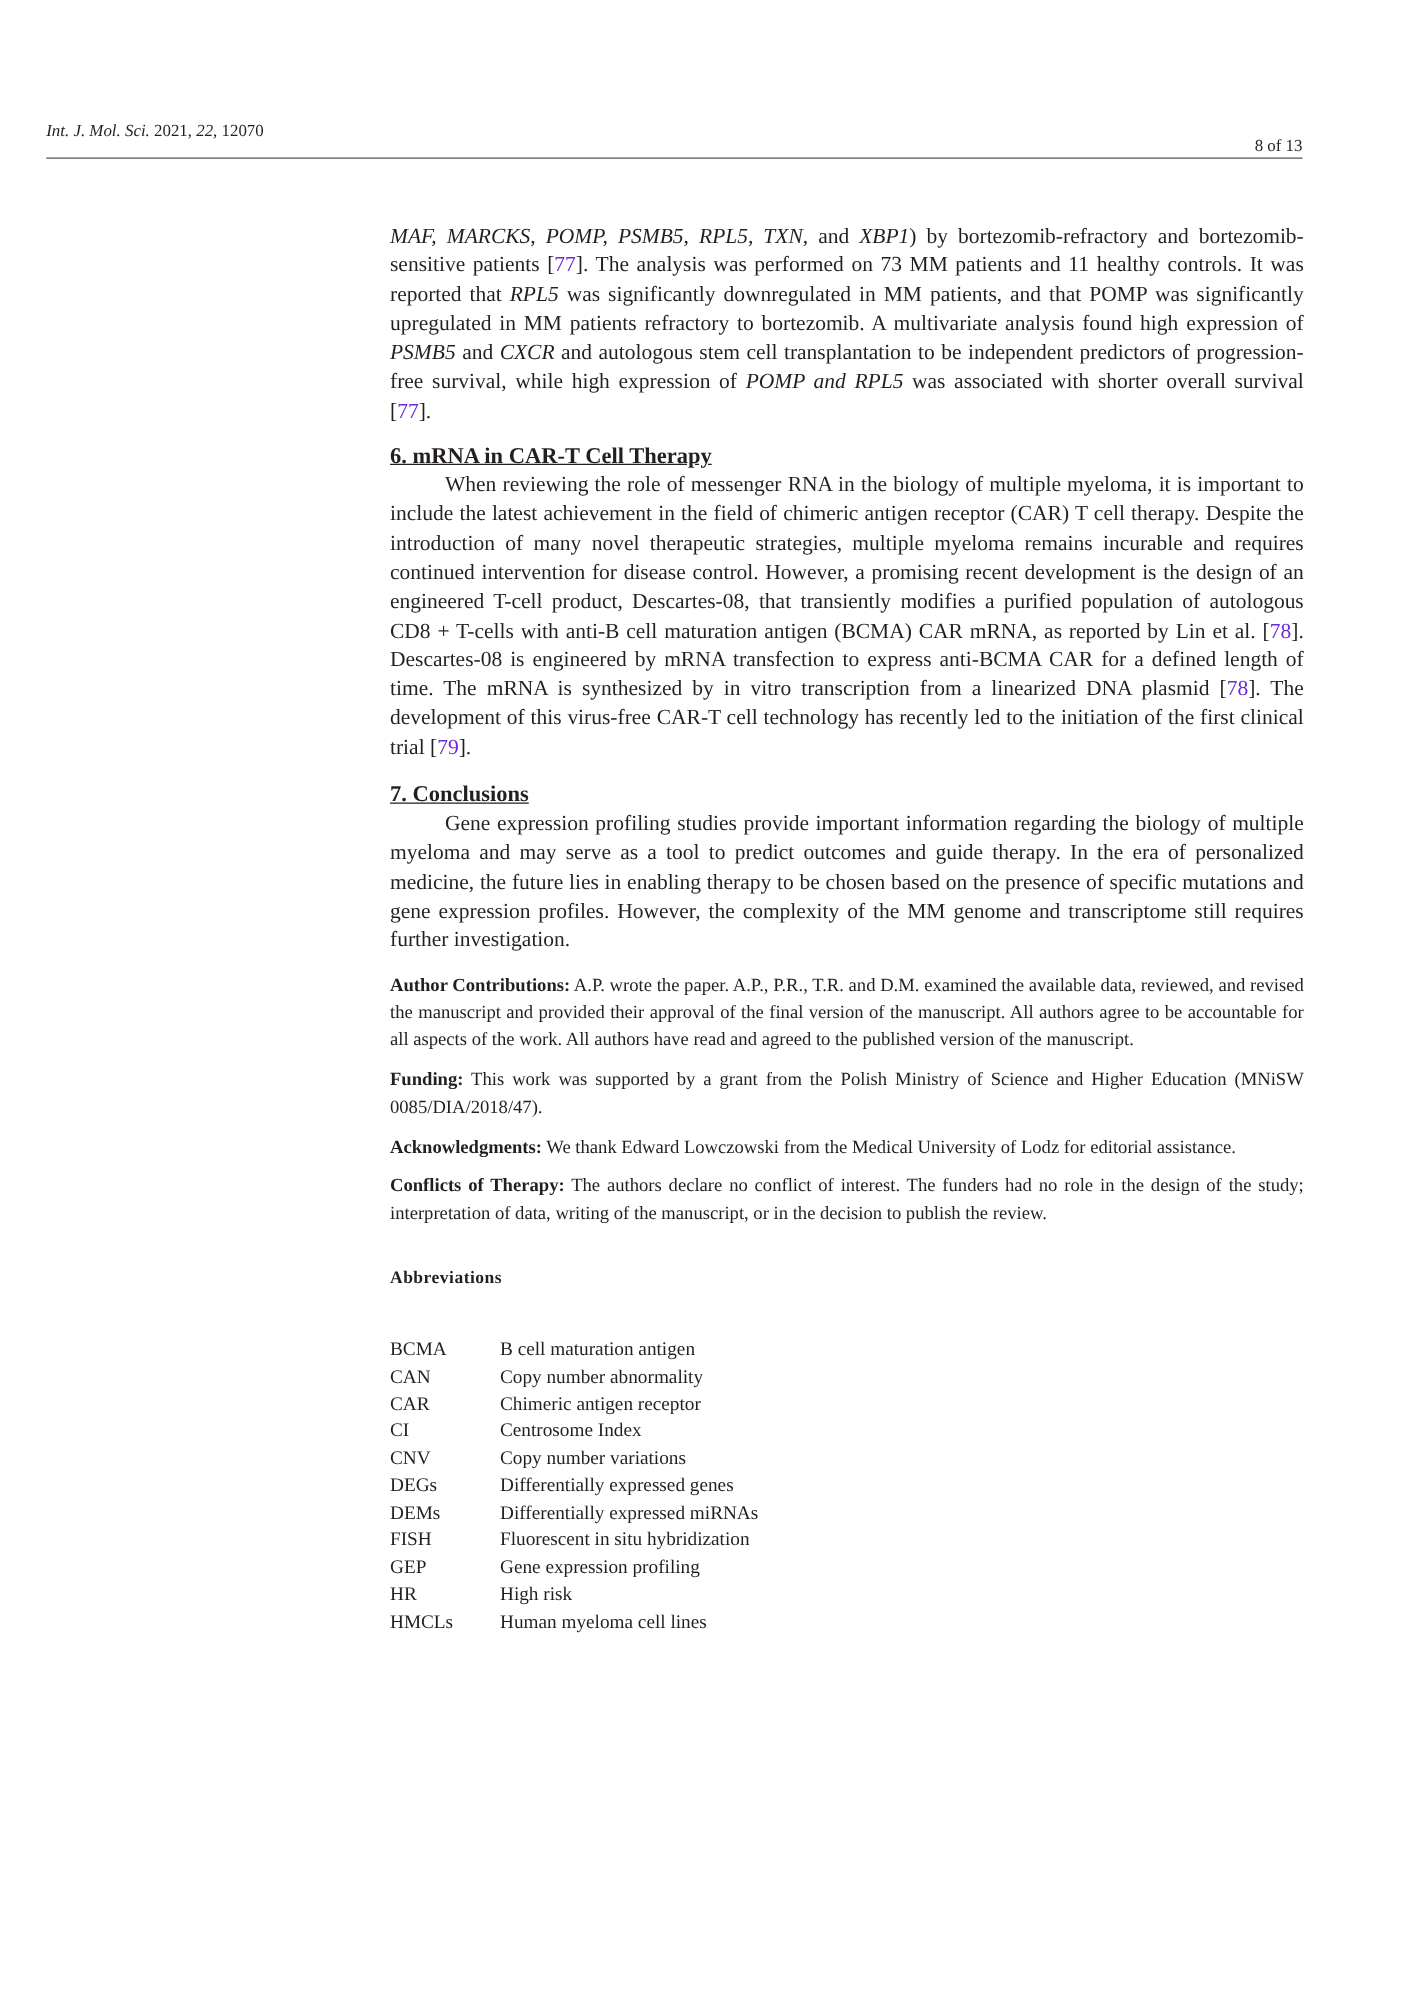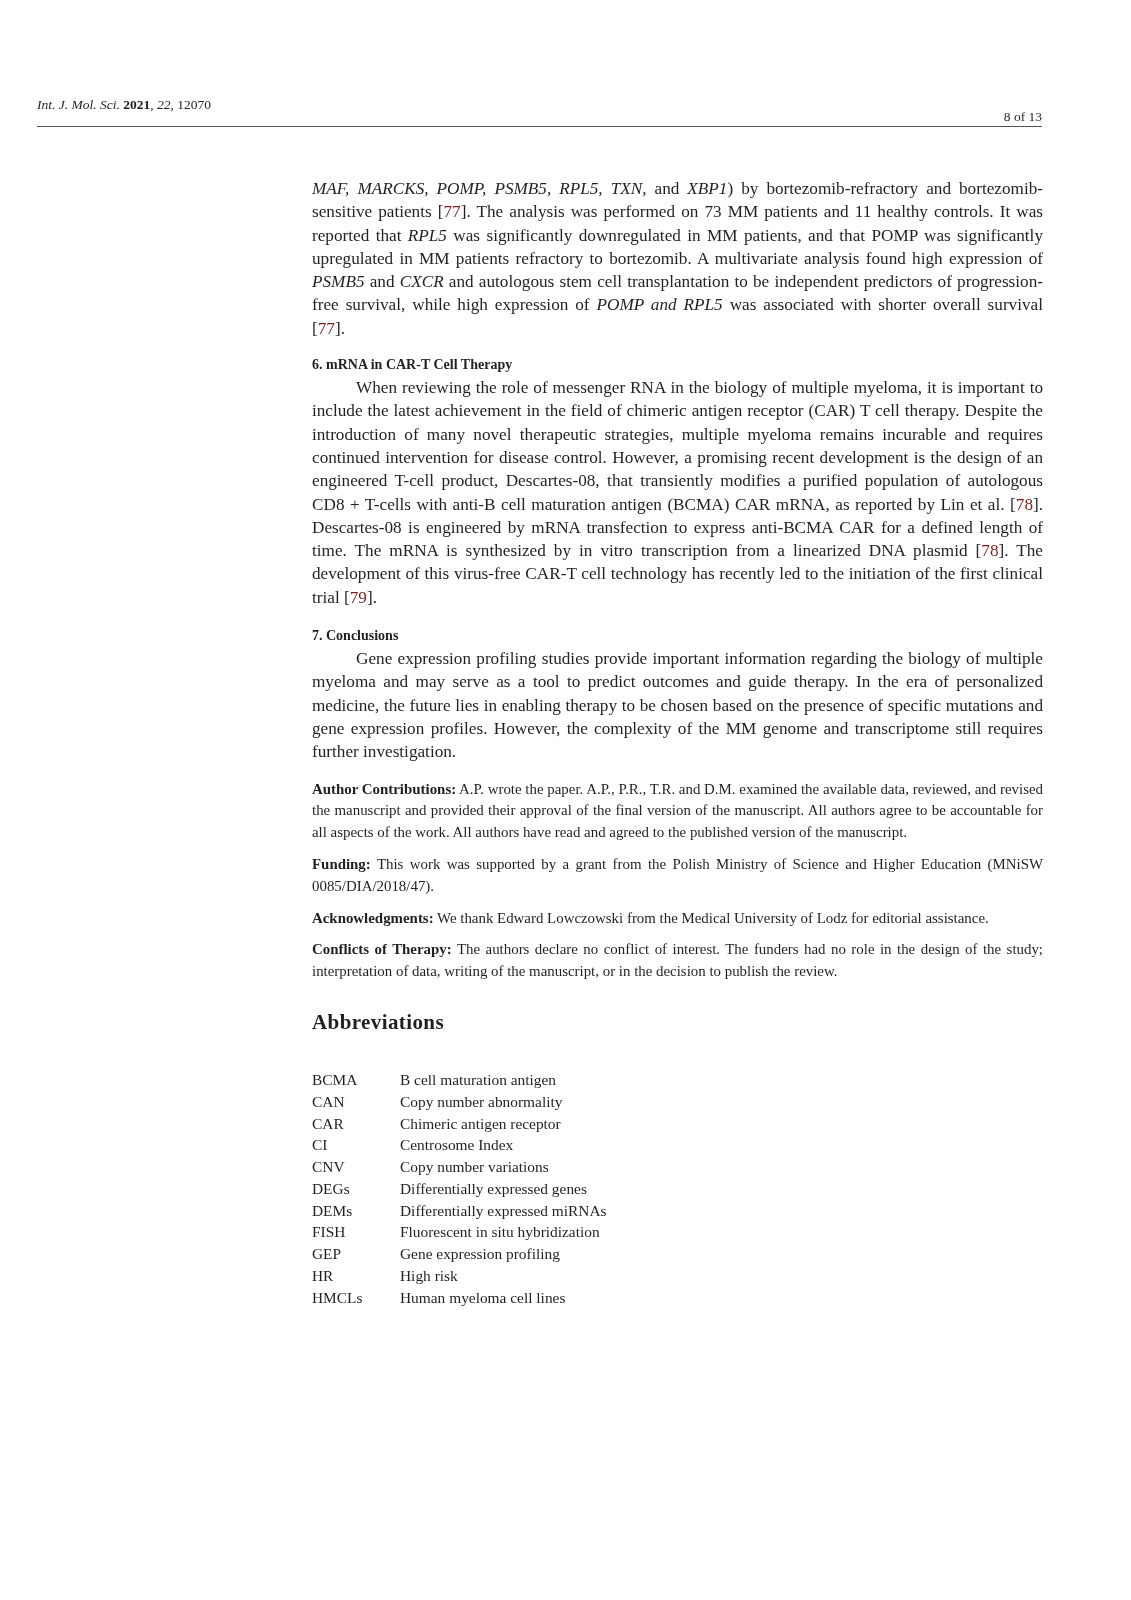--- a/index.html
+++ b/index.html
@@ -1,34 +1,34 @@
 <!DOCTYPE html>
 <html><head>
 <meta charset="utf-8">
 <style>
   html, body { margin: 0; padding: 0; background: #ffffff; }
   body { width: 1131px; height: 1600px; position: relative; font-family: "Liberation Serif", "DejaVu Serif", serif; color: #231f20; overflow: hidden; }
   .header { position: absolute; left: 37px; top: 97px; width: 1005px; height: 30px; }
   .journal { position: absolute; left: 0; top: 0; font-size: 13.5px; }
   .journal i { font-style: italic; }
-  .journal b { font-weight: bold; text-align: right; }
+  .journal b { font-weight: normal; text-align: right; }
   .pagenum { position: absolute; right: 0; top: 12px; font-size: 13.5px; }
   .rule { position: absolute; left: 37px; top: 126px; width: 1005px; height: 1px; background: #555; }
   .content { position: absolute; left: 312px; top: 177px; width: 731px; }
   .para { font-size: 17.2px; line-height: 23.3px; text-align: justify; margin: 0; }
   .para.indent { text-indent: 44px; }
-  .cite { color: #7f1d1d; }
-  .heading { font-size: 14px; font-weight: bold; margin: 0; line-height: 23px; }
+  .cite { color: #6d28d9; }
+  .heading { font-size: 18px; font-weight: bold; margin: 0; line-height: 23px; text-decoration: underline; }
   .h6 { margin-top: 13px; }
   .h7 { margin-top: 15px; }
   .back { font-size: 14.9px; line-height: 21.8px; text-align: justify; margin: 0; }
   .back .lbl { font-weight: bold; }
   .b1 { margin-top: 15px; }
   .bsp { margin-top: 10px; }
-  .abbr-heading { font-size: 21px; font-weight: bold; margin: 28px 0 0 0; letter-spacing: 0.4px; line-height: 23px; }
+  .abbr-heading { font-size: 14px; font-weight: bold; margin: 28px 0 0 0; letter-spacing: 0.4px; line-height: 23px; }
   .abbr-list { margin-top: 35px; }
   .abbr-row { display: flex; font-size: 15.4px; line-height: 21.8px; }
   .abbr-key { width: 88px; }
   .abbr-val { }
   .it { font-style: italic; }
 </style>
 </head>
 <body>
 
 <div class="header">

